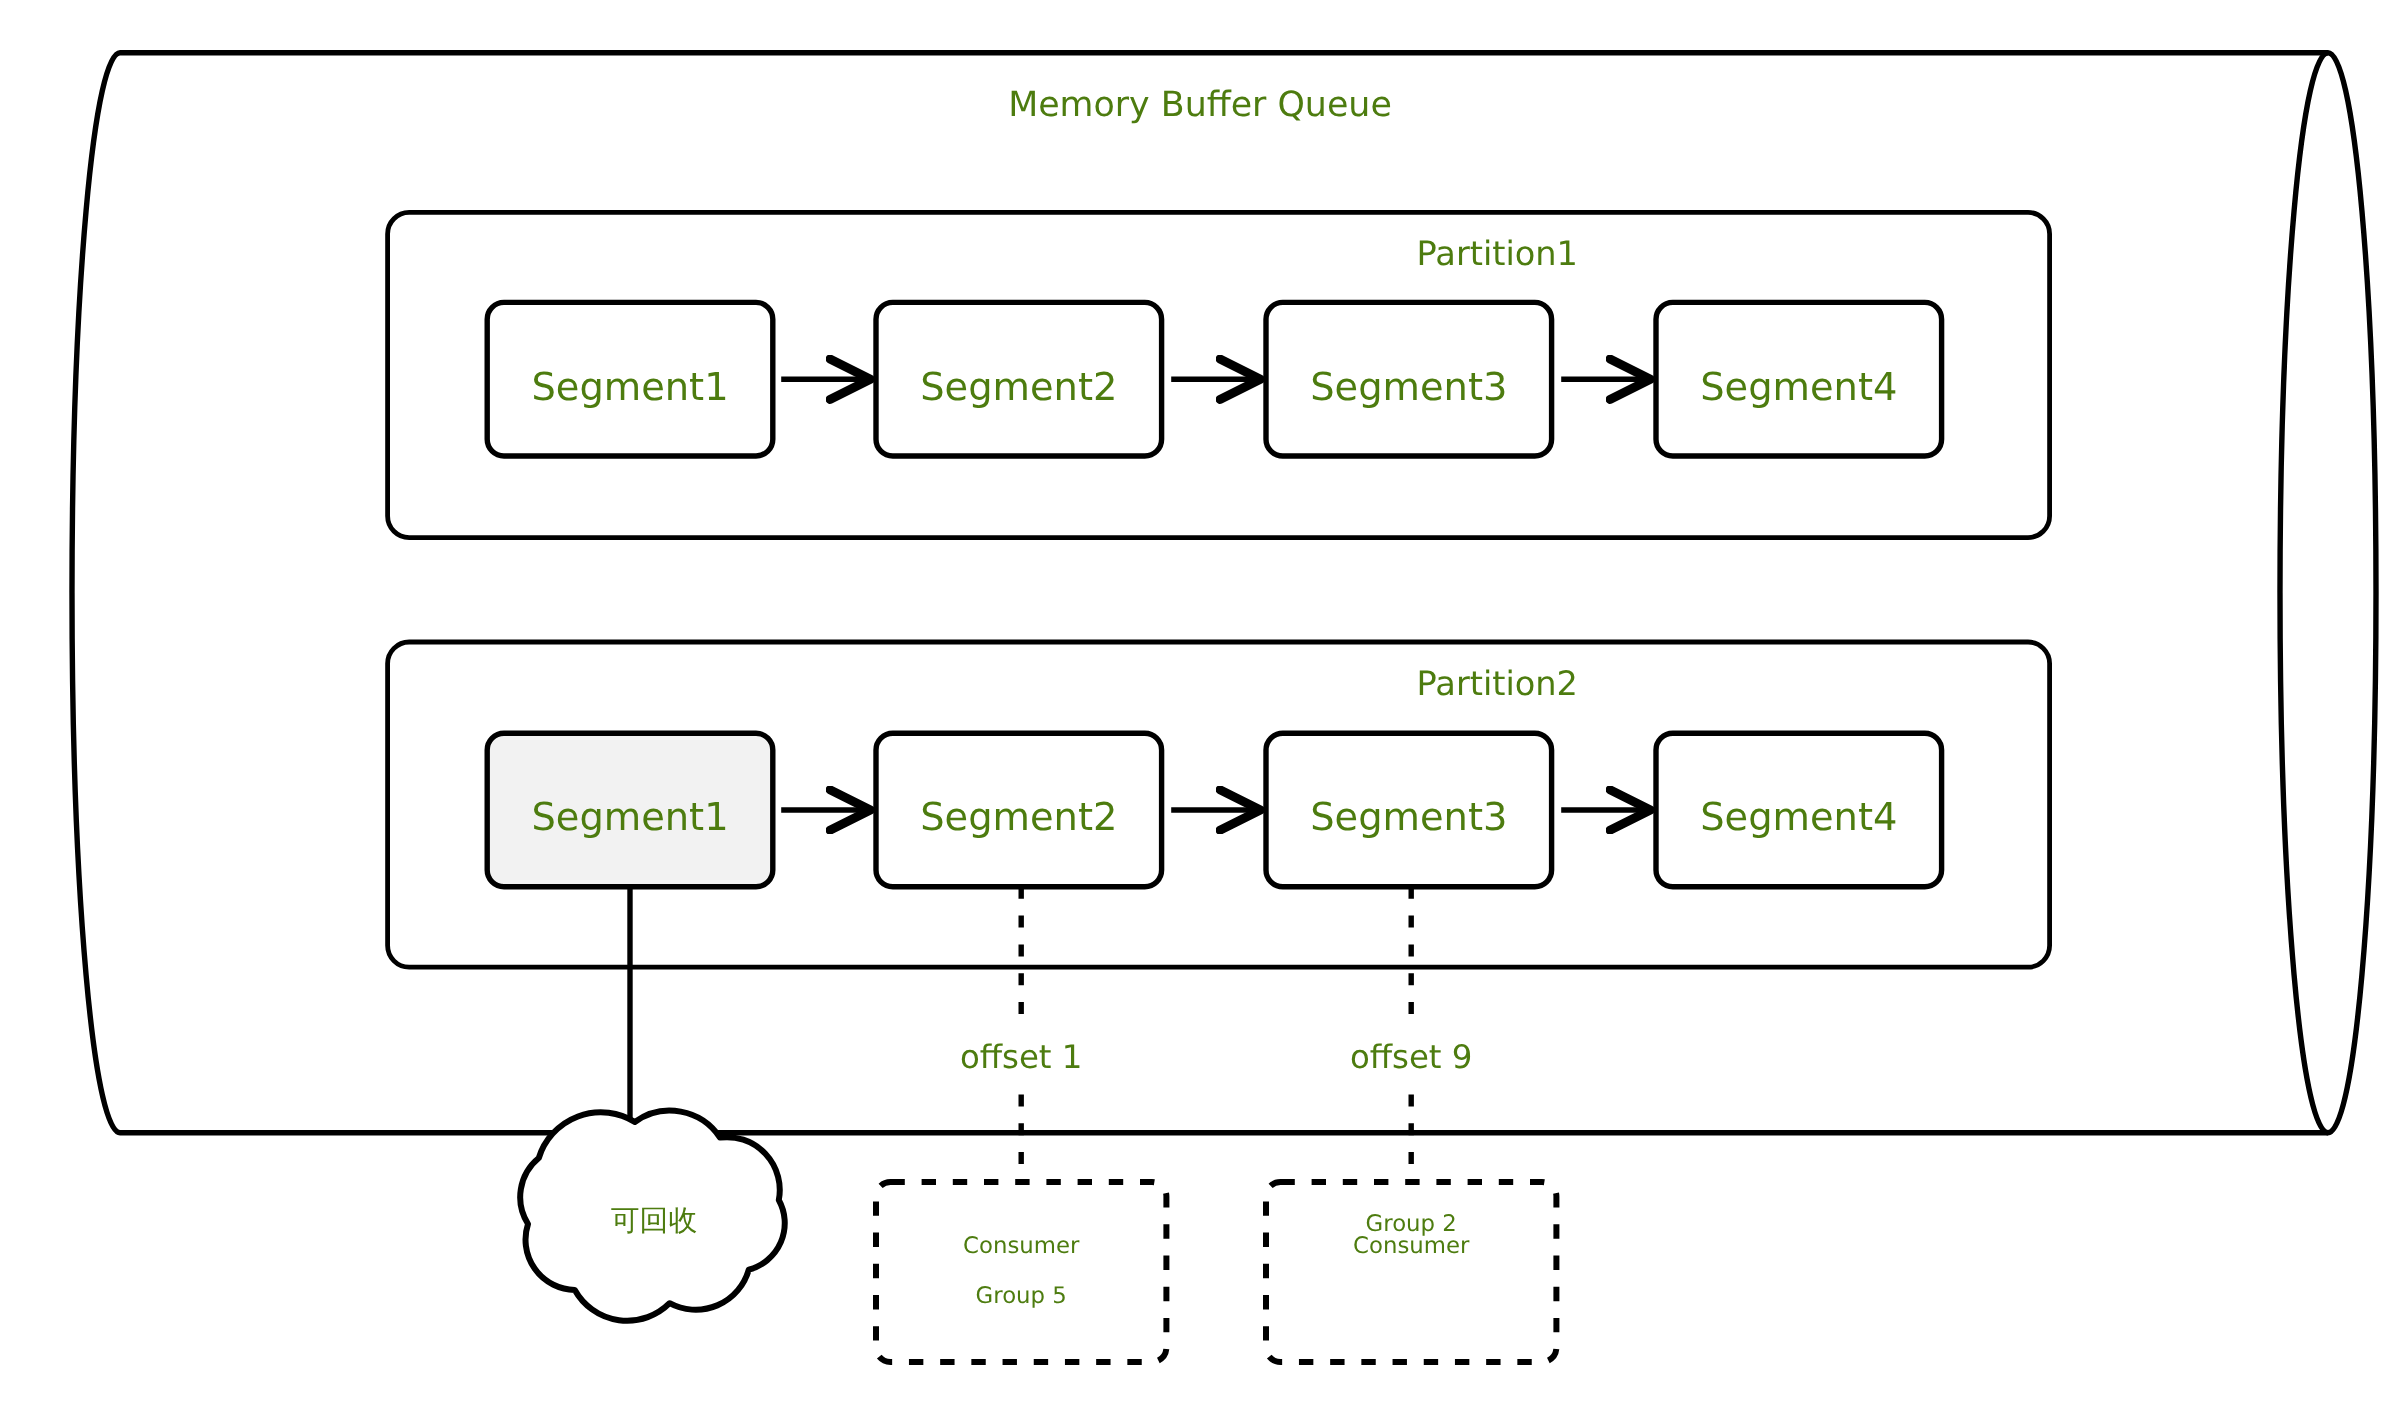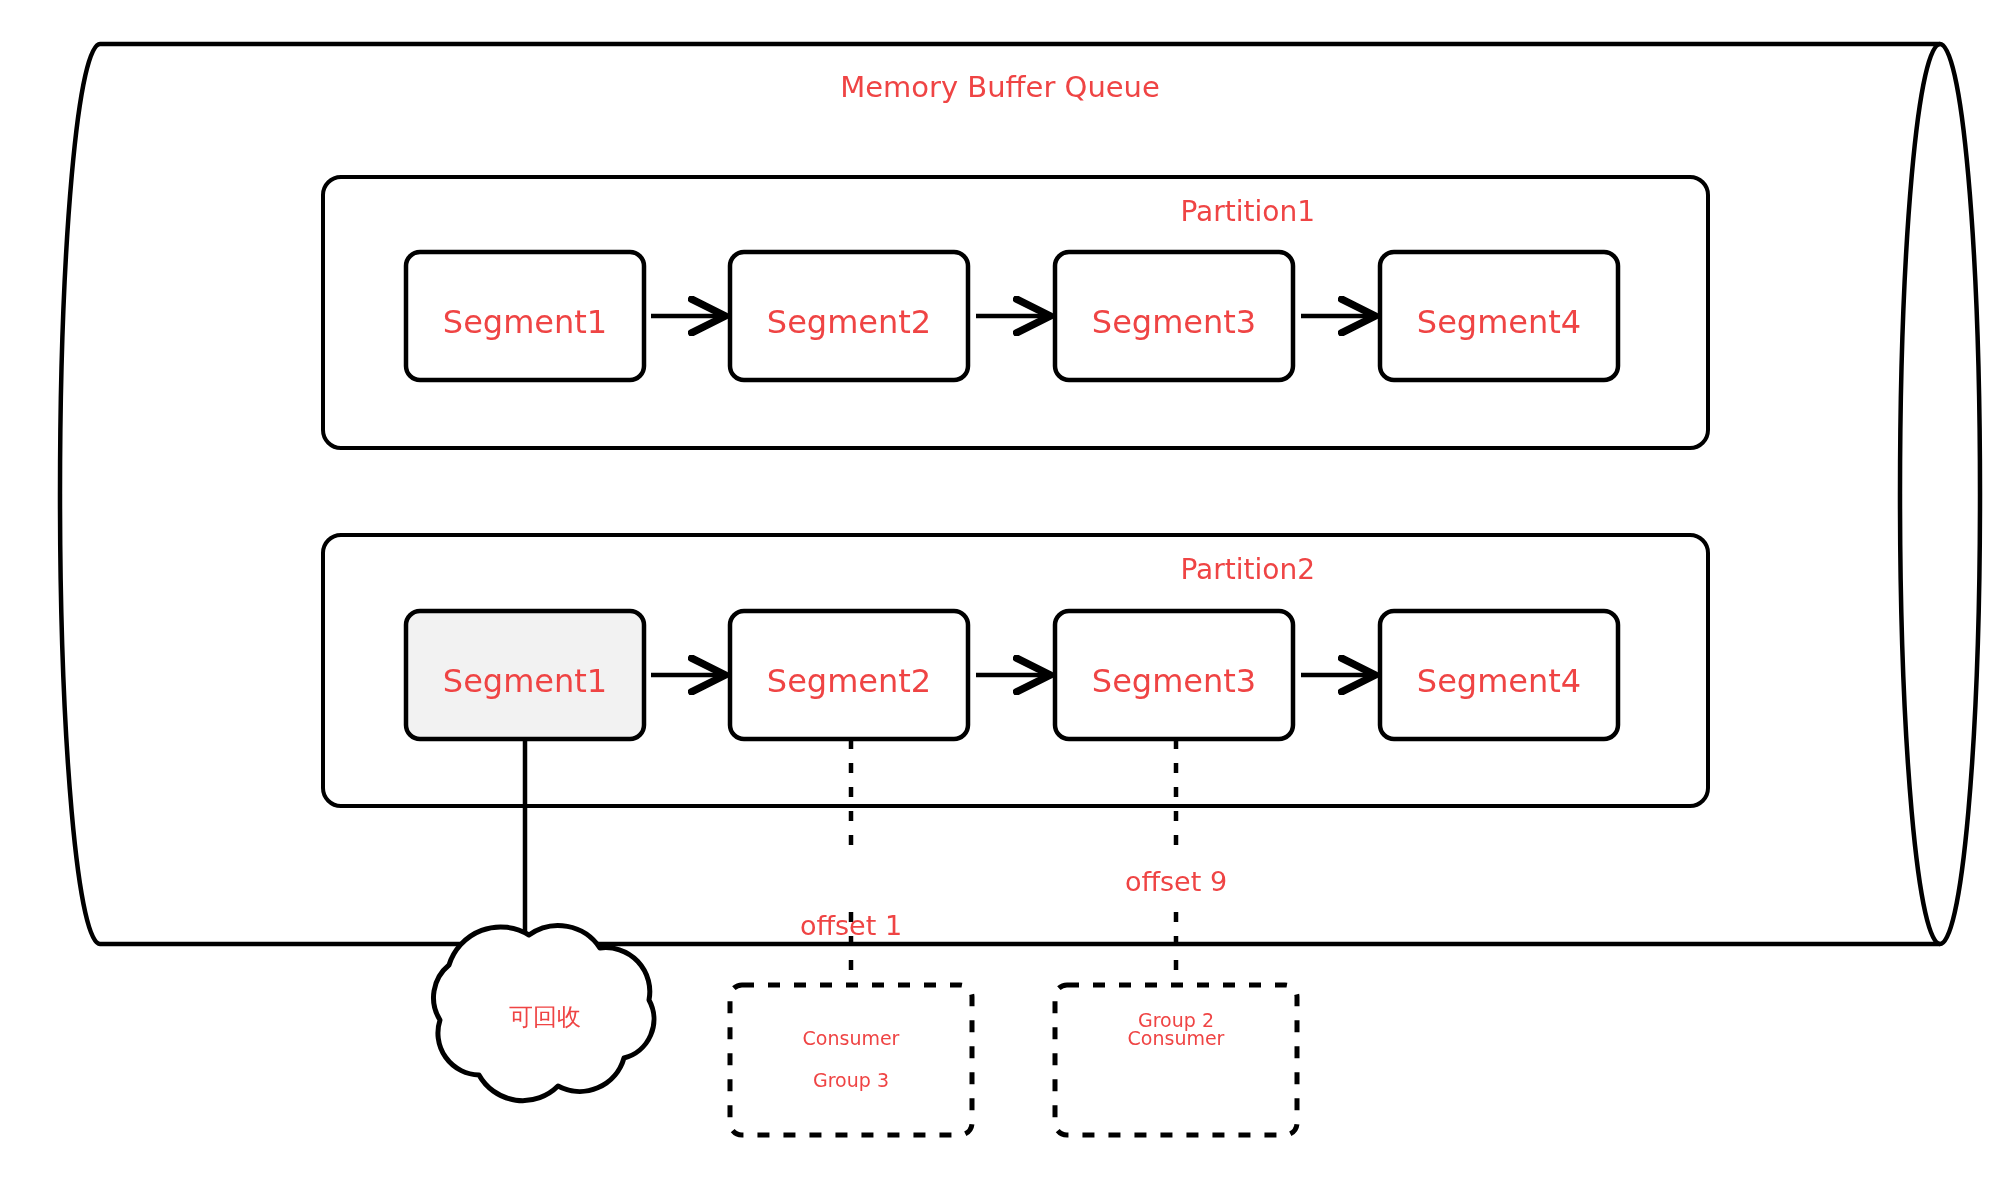--- a/index.html
+++ b/index.html
@@ -17,21 +17,21 @@
   }
   #canvas {
     position: absolute;
     left: 0;
     top: 0;
     width: 2004px;
     height: 1184px;
   }
   .lbl {
     position: absolute;
-    color: #ef4444;
+    color: #4d7c0f;
     white-space: pre;
     text-align: center;
     line-height: 1.32;
     pointer-events: none;
   }
   .lbl-title      { font-size: 29px; }
   .lbl-partition  { font-size: 28px; text-align: right; }
   .lbl-segment    { font-size: 32px; }
   .lbl-offset     { font-size: 27px; }
   .lbl-consumer   { font-size: 19px; }
@@ -116,22 +116,22 @@
 <div class="lbl lbl-segment" style="left:1055px; top:301px; width:238px;">Segment3</div>
 <div class="lbl lbl-segment" style="left:1380px; top:301px; width:238px;">Segment4</div>
 
 <div class="lbl lbl-partition" style="left:715px; top:552px; width:600px;">Partition2</div>
 
 <div class="lbl lbl-segment" style="left:406px; top:660px; width:238px;">Segment1</div>
 <div class="lbl lbl-segment" style="left:730px; top:660px; width:238px;">Segment2</div>
 <div class="lbl lbl-segment" style="left:1055px; top:660px; width:238px;">Segment3</div>
 <div class="lbl lbl-segment" style="left:1380px; top:660px; width:238px;">Segment4</div>
 
-<div class="lbl lbl-offset" style="left:731px; top:864px; width:240px;margin-top:44px;">offset 1</div>
+<div class="lbl lbl-offset" style="left:731px; top:864px; width:240px;">offset 1</div>
 <div class="lbl lbl-offset" style="left:1056px; top:864px; width:240px;">offset 9</div>
 
 <div class="lbl lbl-consumer" style="left:730px; top:1026px; width:242px;">Consumer</div>
-<div class="lbl lbl-consumer" style="left:730px; top:1068px; width:242px;">Group 3</div>
+<div class="lbl lbl-consumer" style="left:730px; top:1068px; width:242px;">Group 5</div>
 
 <div class="lbl lbl-consumer" style="left:1055px; top:1026px; width:242px;">Consumer</div>
 <div class="lbl lbl-consumer" style="left:1055px; top:1008px; width:242px;">Group 2</div>
 
 <div class="lbl lbl-cloud" style="left:425px; top:1002px; width:240px;">可回收</div>
 
 </body></html>

